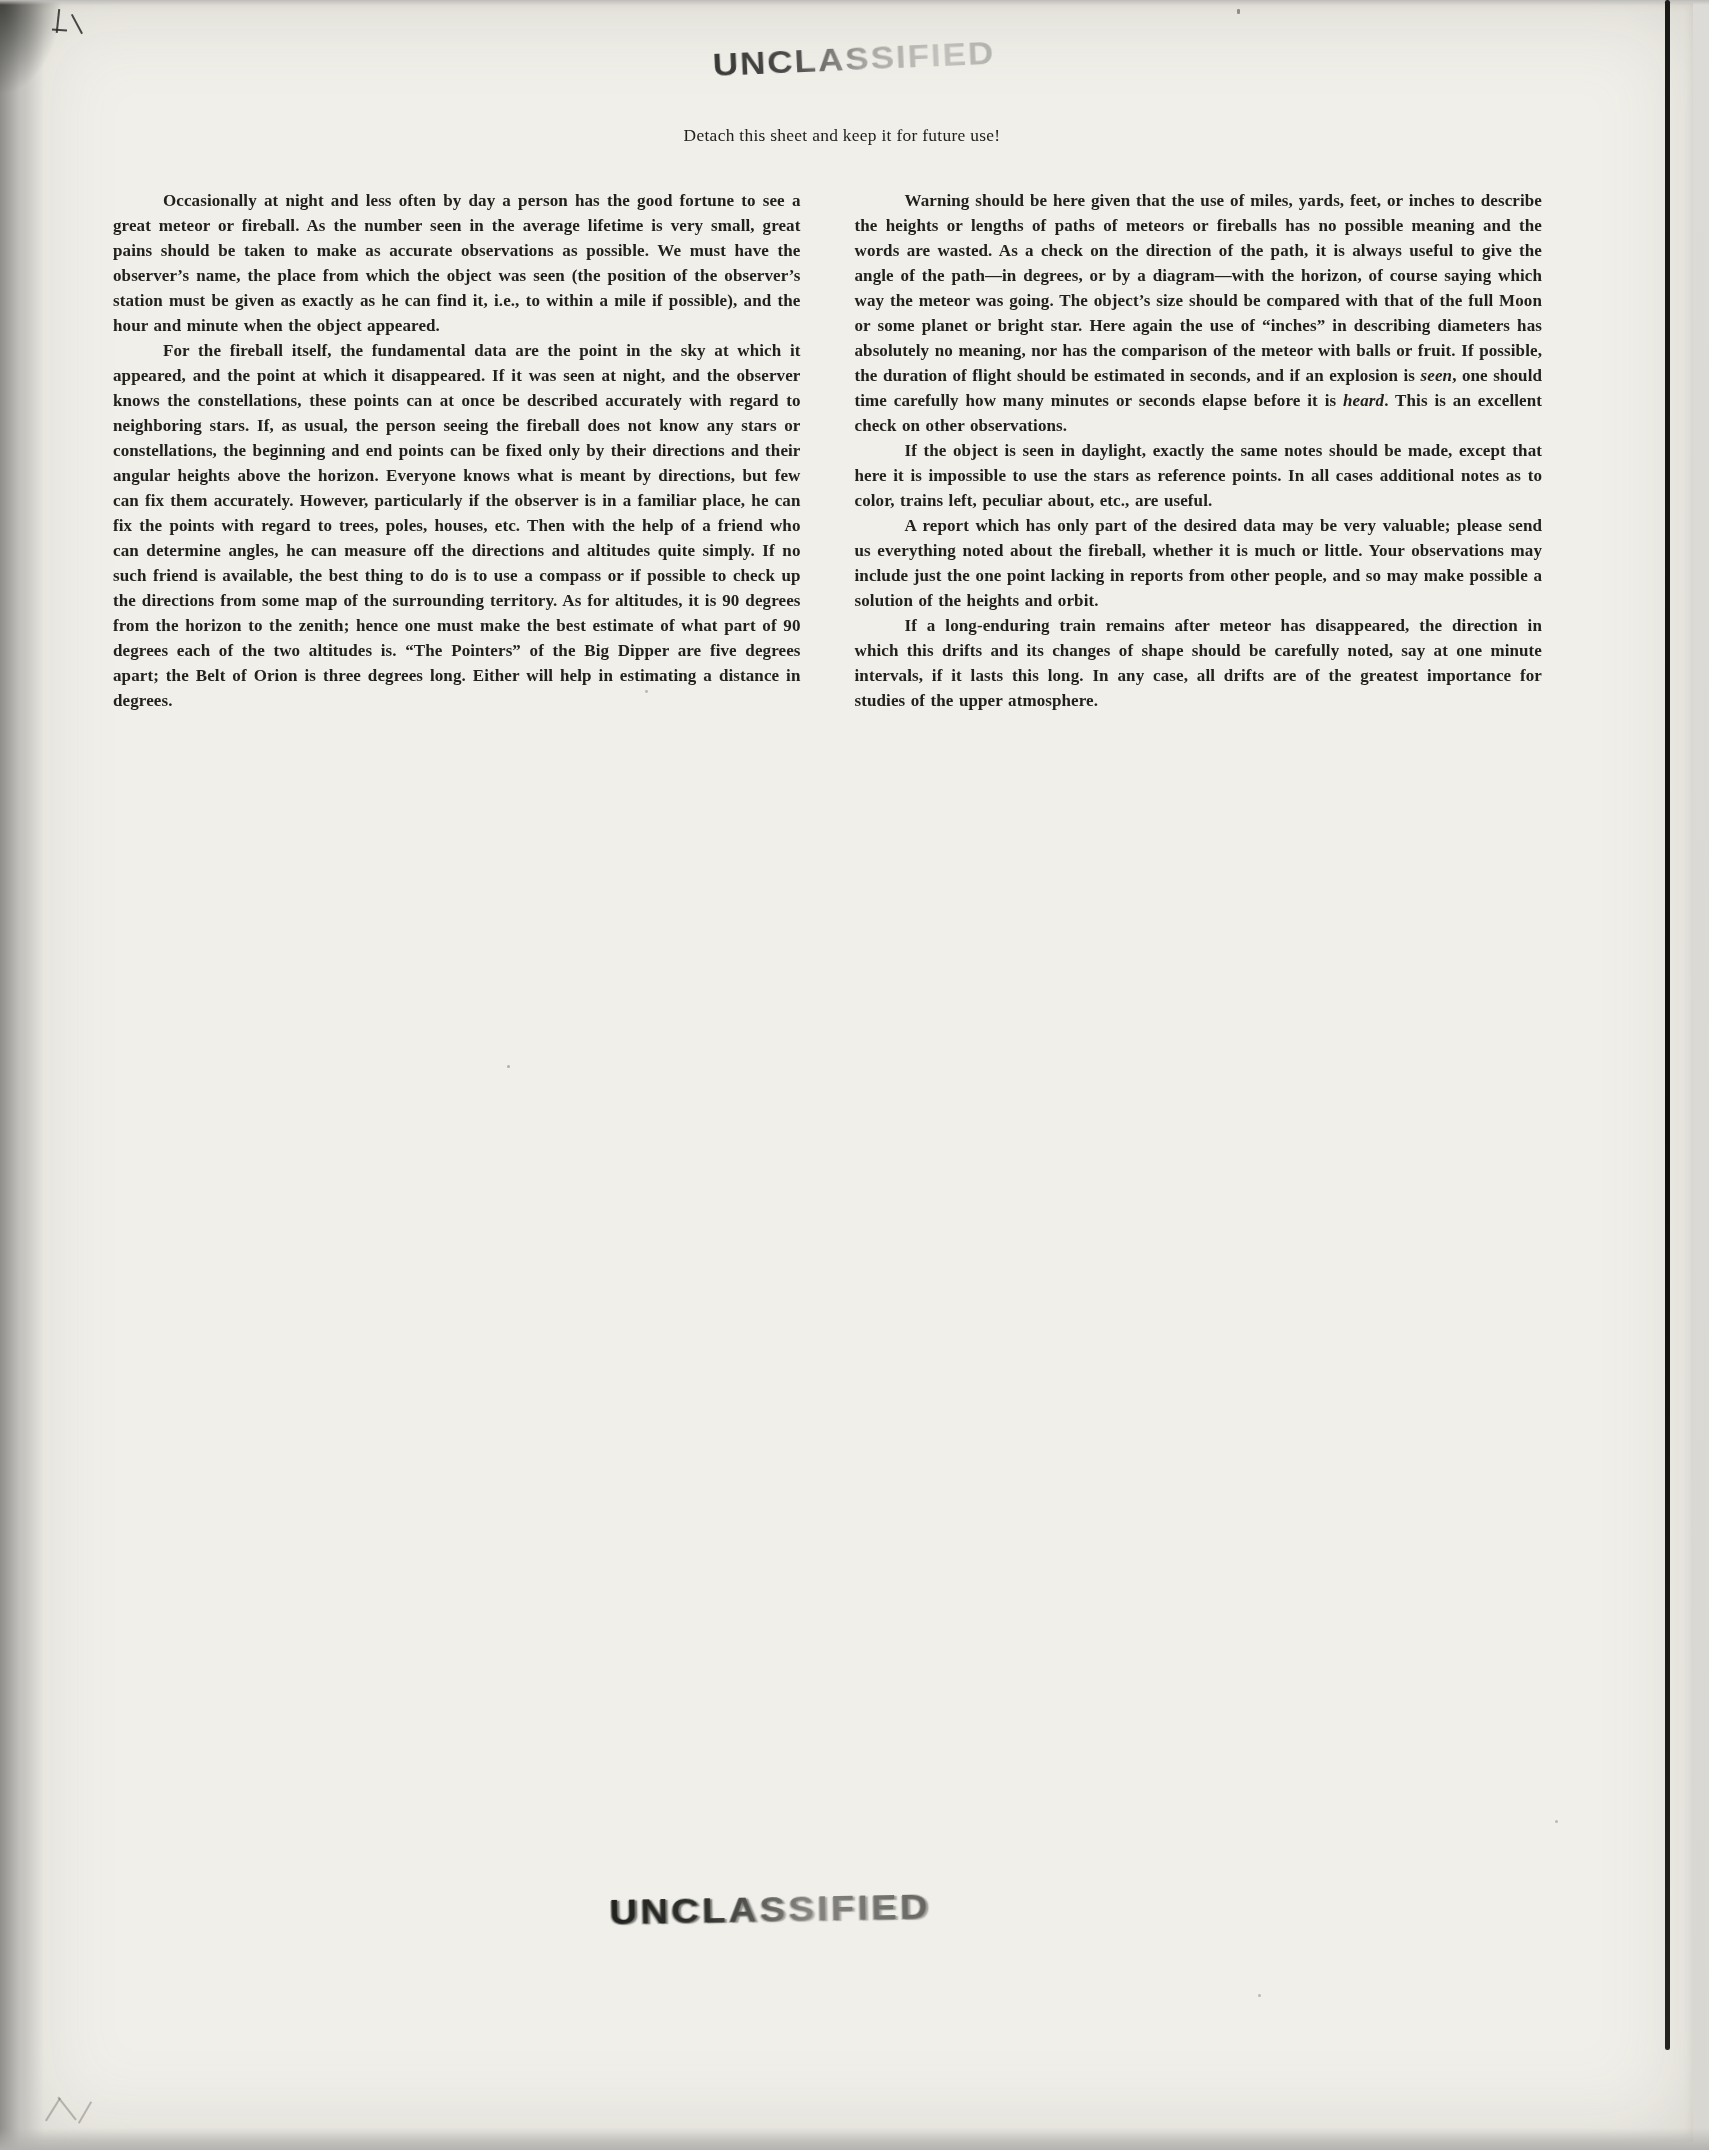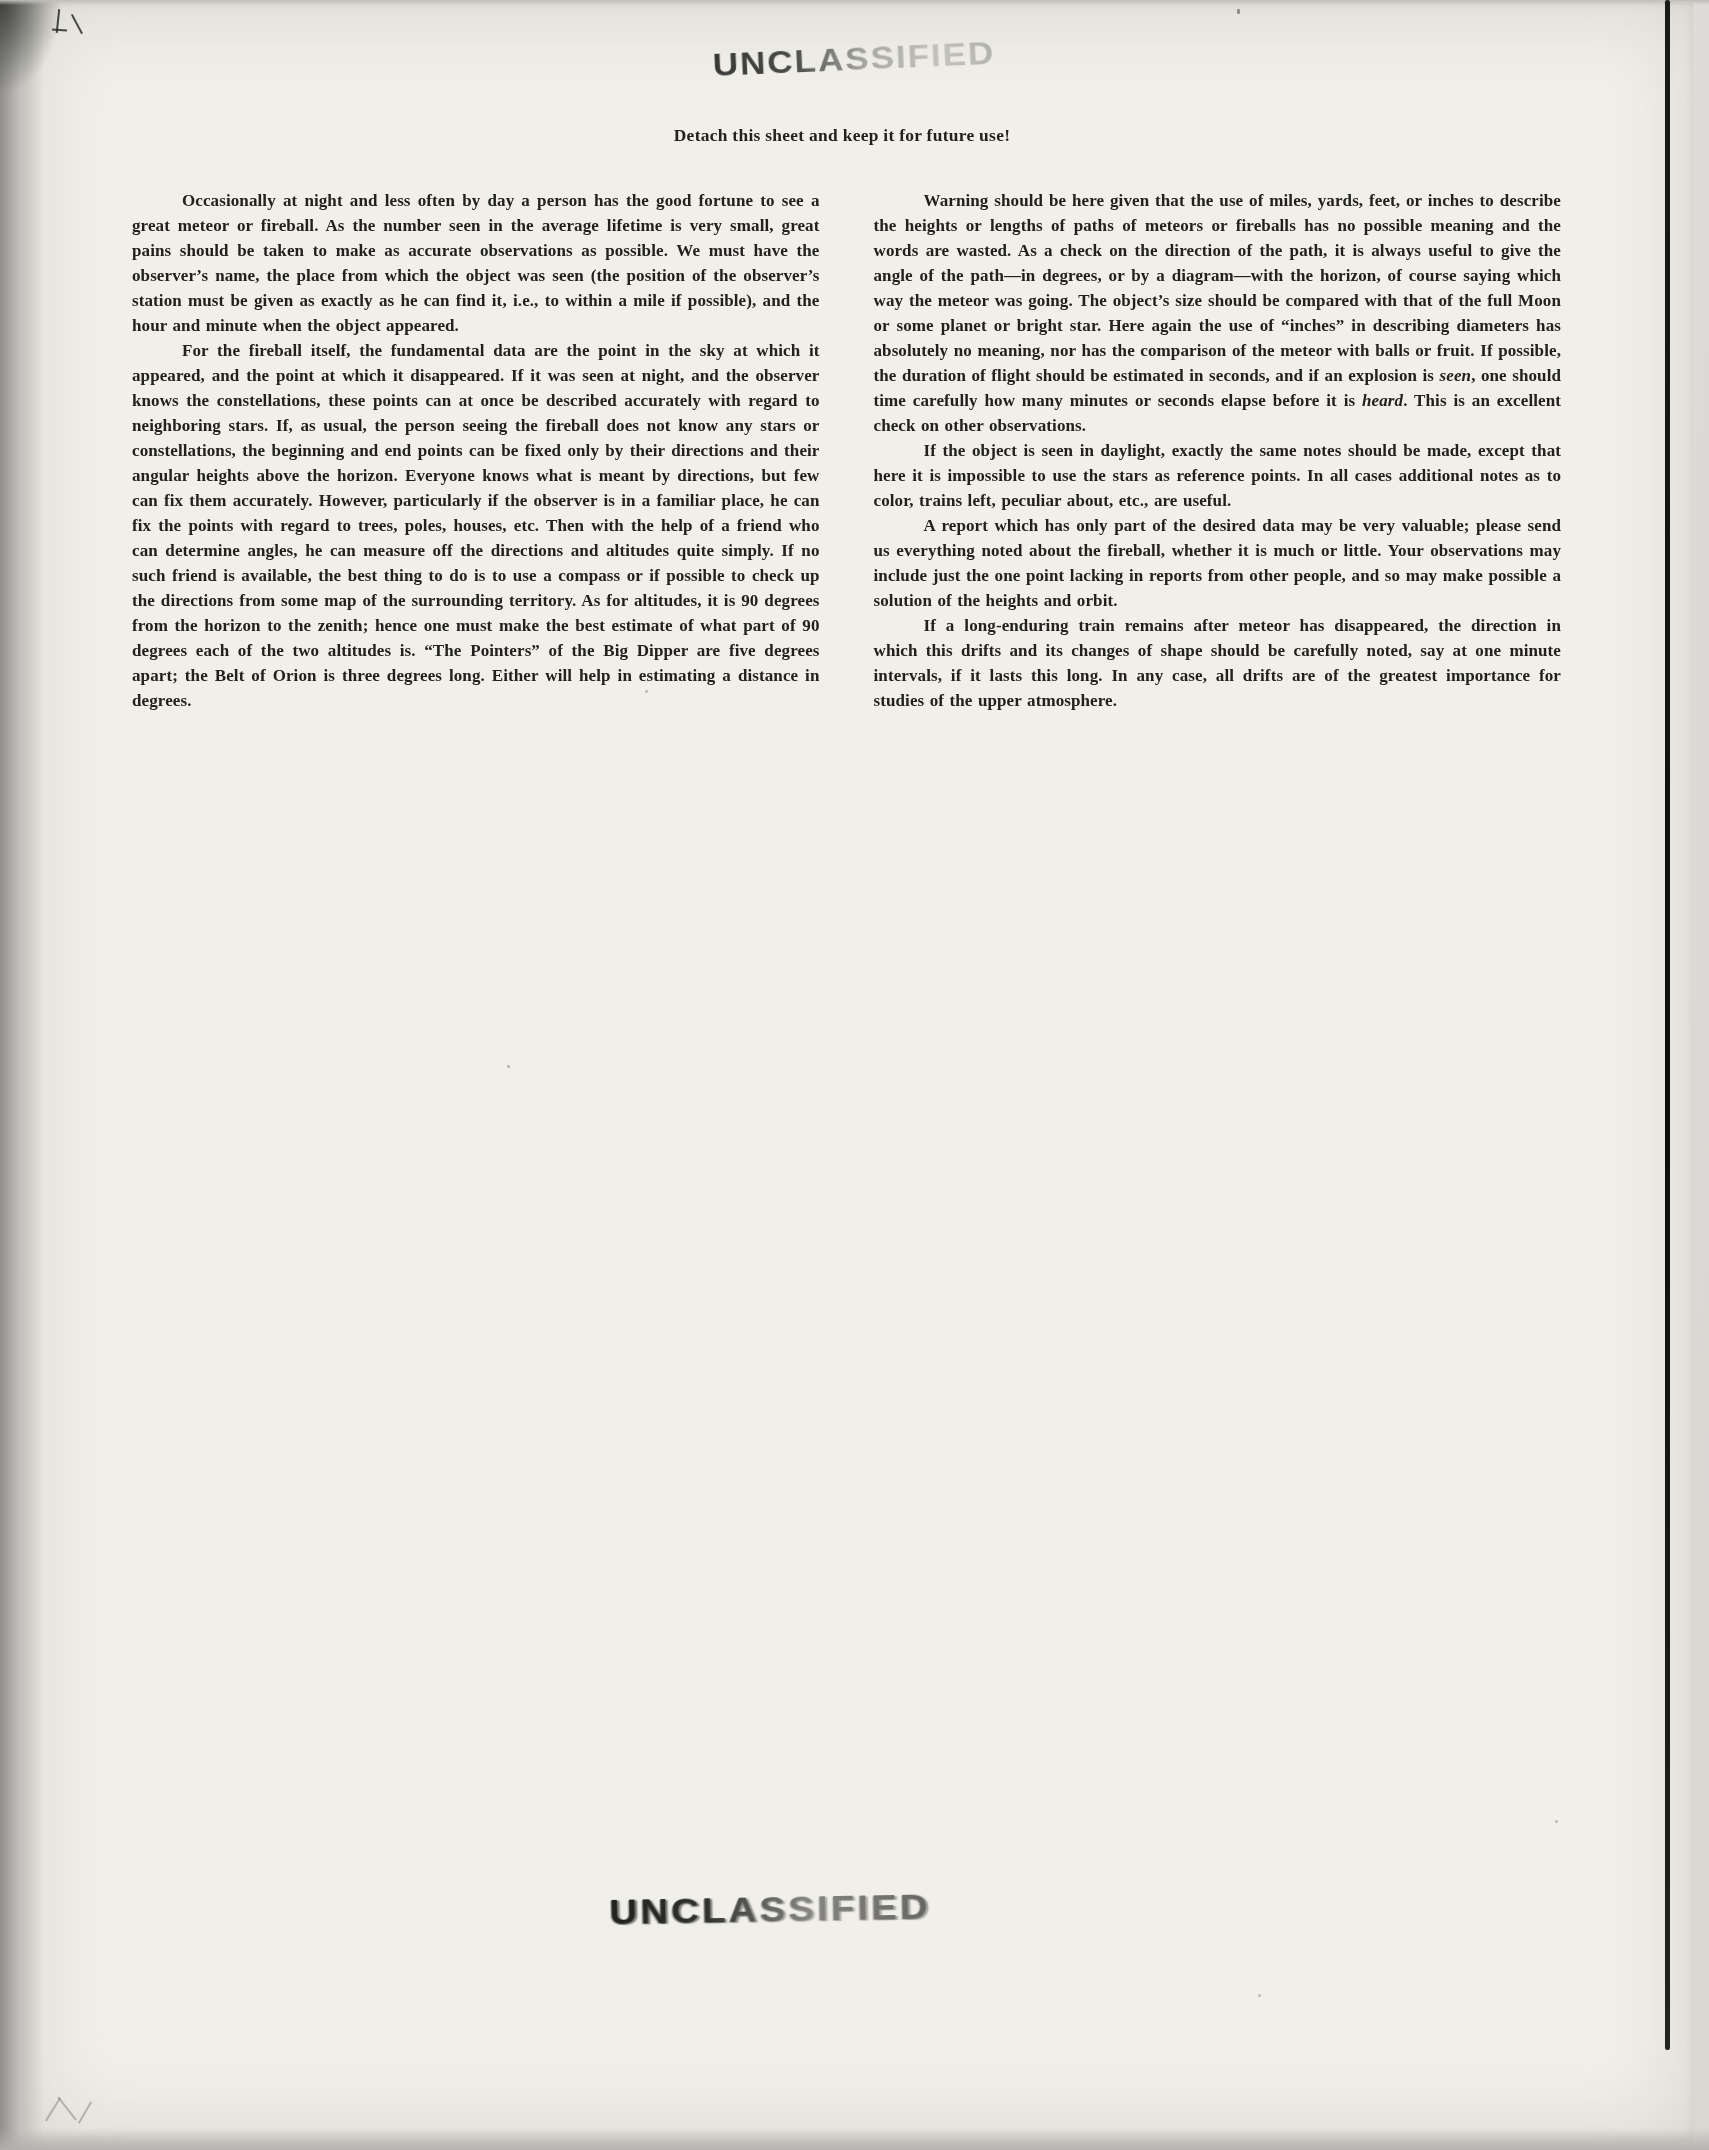--- a/index.html
+++ b/index.html
@@ -83,27 +83,27 @@
     text-shadow: 2.2px 1.1px 1.1px rgba(25,25,22,0.55), -1.1px 0.6px 0.6px rgba(25,25,22,0.35);
     -webkit-mask-image: linear-gradient(90deg, rgba(0,0,0,0.98) 0%, rgba(0,0,0,0.9) 30%, rgba(0,0,0,0.5) 62%, rgba(0,0,0,0.65) 100%);
             mask-image: linear-gradient(90deg, rgba(0,0,0,0.98) 0%, rgba(0,0,0,0.9) 30%, rgba(0,0,0,0.5) 62%, rgba(0,0,0,0.65) 100%);
   }
 
   .heading {
     position: absolute;
     left: 0; top: 125px; width: 1684px;
     text-align: center;
     font-size: 17.4px;
-    font-weight: 700;
+    font-weight: 400;
     color: #22211d;
     letter-spacing: 0.3px;
   }
   .columns {
     position: absolute;
-    left: 132px; top: 188px;
+    left: 113px; top: 188px;
     width: 1429px;
     display: flex;
     gap: 54px;
   }
   .col { flex: 1; }
   .para {
     margin: 0;
     font-size: 17px;
     line-height: 25px;
     font-weight: 700;

